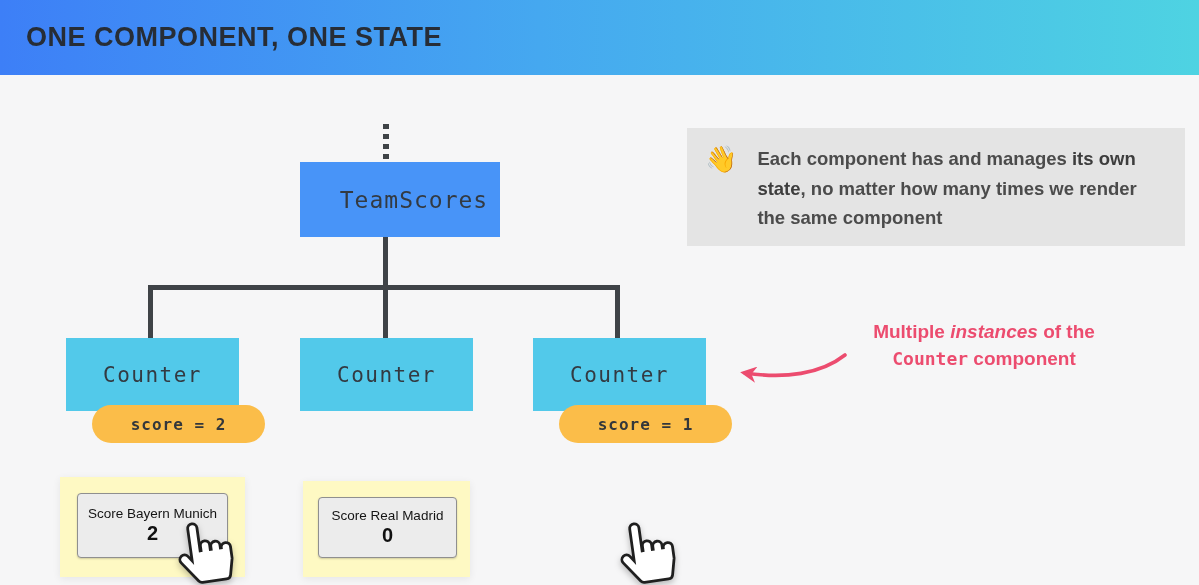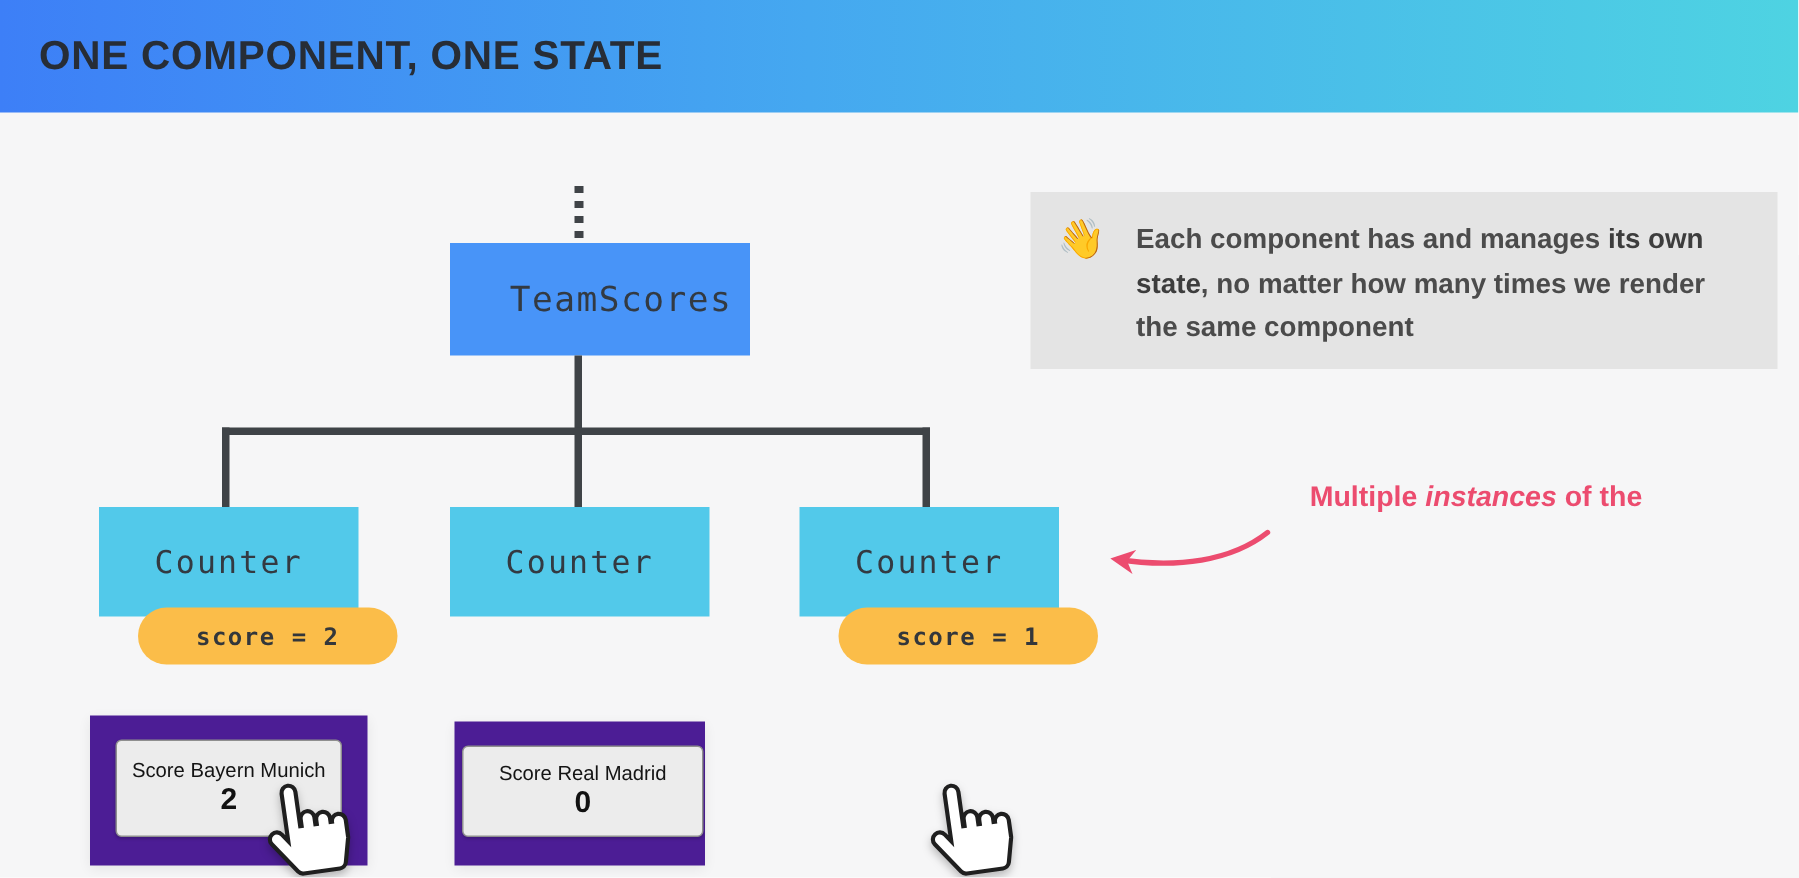--- a/index.html
+++ b/index.html
@@ -47,29 +47,29 @@
   .callout p b{font-weight:800;color:#3d3d3d;}
 
   
   .annotation{position:absolute;left:848px;top:318px;width:272px;text-align:center;
     color:#ec4c6f;font-weight:700;font-size:19px;line-height:27px;}
   .annotation em{font-style:italic;}
   .annotation code{font-family:"DejaVu Sans Mono","Liberation Mono",monospace;font-weight:700;font-size:18px;}
   .arrow-svg{position:absolute;left:733px;top:348px;width:118px;height:36px;overflow:visible;}
 
   
-  .card{position:absolute;background:#4c1d95;box-shadow:0 2px 8px rgba(0,0,0,.07);}
+  .card{position:absolute;background:#fef9c3;box-shadow:0 2px 8px rgba(0,0,0,.07);}
   .card.k1{left:60px;top:477px;width:185px;height:100px;}
   .card.k2{left:303px;top:481px;width:167px;height:96px;}
   .card.k3{left:548px;top:481px;width:138px;height:96px;}
   .mock-btn{position:absolute;background:#ececec;border:1px solid #8f8f8f;border-radius:4px;
     box-shadow:0 1px 2px rgba(0,0,0,.18);display:flex;flex-direction:column;align-items:center;justify-content:center;
     font-family:"Liberation Sans",sans-serif;cursor:pointer;padding:0;}
   .card.k1 .mock-btn{left:17px;top:16px;width:151px;height:65px;}
-  .card.k2 .mock-btn{left:5px;top:16px;width:161px;height:61px;}
+  .card.k2 .mock-btn{left:15px;top:16px;width:139px;height:61px;}
   .card.k3 .mock-btn{left:19px;top:14px;width:103px;height:63px;}
   .btn-label{font-size:13.5px;color:#141414;white-space:nowrap;}
   .btn-value{font-size:20px;font-weight:700;color:#111;margin-top:1px;}
 
   .hand{position:absolute;width:52px;height:66px;overflow:visible;filter:drop-shadow(0 3px 3px rgba(0,0,0,.25));}
   .hand.h1{left:179px;top:519px;}
   .hand.h3{left:621px;top:519px;}
 </style>
 </head>
 <body>
@@ -104,20 +104,21 @@
   <div class="badge b1">score = 2</div>
   <div class="badge b3">score = 1</div>
 
   <aside class="callout">
     <span class="emoji">👋</span>
     <p><span>Each component has and manages </span><b>its own state</b><span>, no matter how many times we render the same component</span></p>
   </aside>
 
   <div class="annotation">
     <div><span>Multiple </span><em>instances</em><span> of the</span></div>
+    <div><code>Counter</code><span> component</span></div>
   </div>
 
   <svg class="arrow-svg" viewBox="0 0 118 36">
     <defs>
       <marker id="ah" viewBox="0 0 10 10" refX="7" refY="5" markerWidth="4.5" markerHeight="4.5" orient="auto-start-reverse">
         <path d="M0 0 L10 5 L0 10 L3 5 Z" fill="#ec4c6f"></path>
       </marker>
     </defs>
     <path d="M112 7 C 88 26, 52 31, 12 25" fill="none" stroke="#ec4c6f" stroke-width="3.6" stroke-linecap="round" marker-end="url(#ah)"></path>
   </svg>

